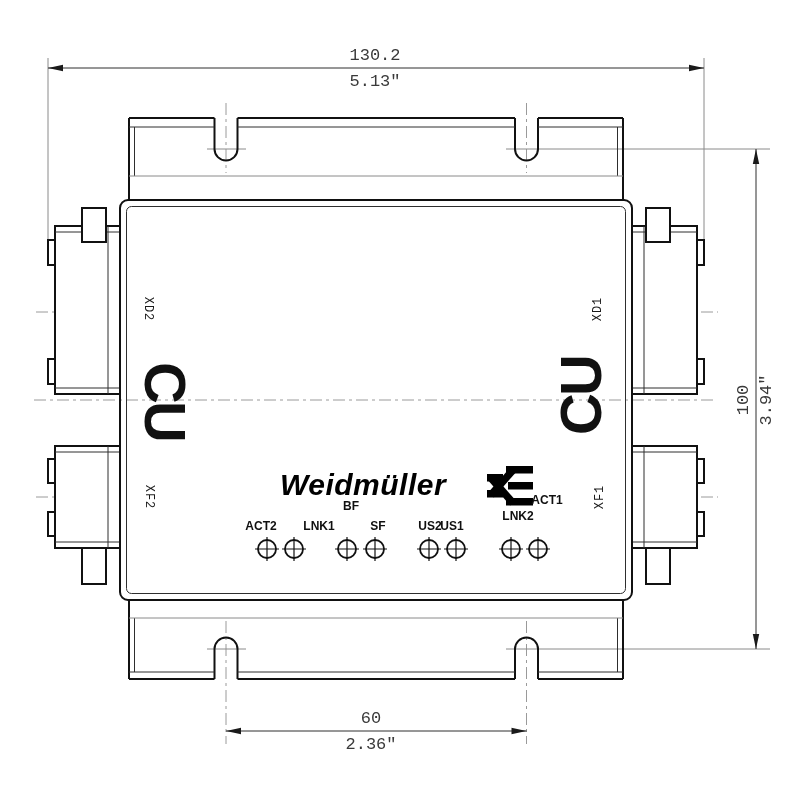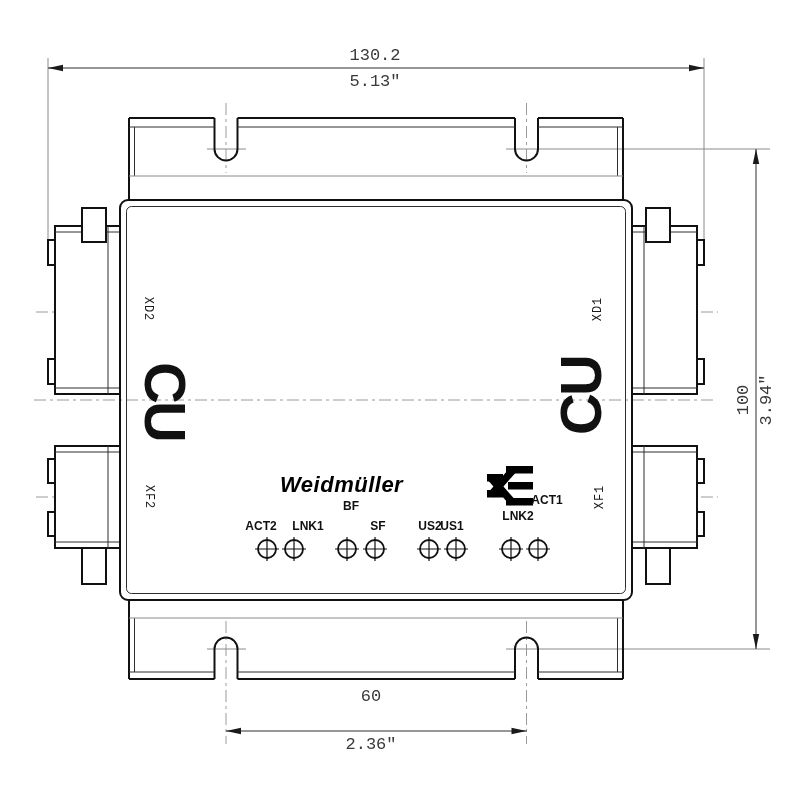--- a/index.html
+++ b/index.html
@@ -9,21 +9,21 @@
   .txt{position:absolute;color:#2e2e2e;white-space:nowrap;}
   .dim{font-family:"Liberation Mono","DejaVu Sans Mono",monospace;font-size:17px;
        color:#3a3a3a;text-align:center;line-height:20px;}
   .port{font-family:"Liberation Mono","DejaVu Sans Mono",monospace;font-size:12px;
         letter-spacing:1px;color:#1a1a1a;text-align:center;line-height:16px;}
   .cu{font-family:"Liberation Sans",sans-serif;font-weight:bold;font-size:58px;
       letter-spacing:-3px;color:#111;text-align:center;line-height:60px;}
   .led-label{font-family:"Liberation Sans",sans-serif;font-weight:600;font-size:12px;
              color:#101010;text-align:center;line-height:16px;}
   .logo-text{font-family:"Liberation Sans",sans-serif;font-weight:bold;font-style:italic;
-             font-size:22px;letter-spacing:.5px;color:#000;line-height:34px;}
+             font-size:30px;letter-spacing:.5px;color:#000;line-height:34px;}
   .r90{transform:rotate(90deg);}
   .r270{transform:rotate(-90deg);}
 </style>
 </head>
 <body>
 
 <div id="stage">
 
   <svg id="linework" width="800" height="800" viewBox="0 0 800 800">
 
@@ -164,35 +164,35 @@
       </g>
     </g>
   </svg>
 
   <div class="txt dim" style="left:325px;top:46px;width:100px;">130.2</div>
   <div class="txt dim" style="left:325px;top:72px;width:100px;">5.13"</div>
 
   <div class="txt dim r270" style="left:704px;top:390px;width:80px;">100</div>
   <div class="txt dim r270" style="left:727px;top:390px;width:80px;">3.94"</div>
 
-  <div class="txt dim" style="left:336px;top:687px;width:70px;">60</div>
+  <div class="txt dim" style="left:336px;top:709px;width:70px;">60</div>
   <div class="txt dim" style="left:331px;top:735px;width:80px;">2.36"</div>
 
   <div class="txt port r90" style="left:113px;top:301px;width:70px;height:16px;">XD2</div>
   <div class="txt port r90" style="left:114px;top:489px;width:70px;height:16px;">XF2</div>
   <div class="txt port r270" style="left:563px;top:301px;width:70px;height:16px;">XD1</div>
   <div class="txt port r270" style="left:565px;top:489px;width:70px;height:16px;">XF1</div>
 
   <div class="txt cu r90" style="left:105px;top:371px;width:120px;height:60px;">CU</div>
   <div class="txt cu r270" style="left:521px;top:366px;width:120px;height:60px;">CU</div>
 
   <div class="txt logo-text" style="left:280px;top:468px;">Weidmüller</div>
 
   <div class="txt led-label" style="left:231px;top:518px;width:60px;">ACT2</div>
-  <div class="txt led-label" style="left:278px;top:518px;width:60px;">LNK1</div>
+  <div class="txt led-label" style="left:289px;top:518px;width:60px;">LNK1</div>
   <div class="txt led-label" style="left:321px;top:498px;width:60px;">BF</div>
   <div class="txt led-label" style="left:348px;top:518px;width:60px;text-align:center;">SF</div>
   <div class="txt led-label" style="left:400px;top:518px;width:60px;">US2</div>
   <div class="txt led-label" style="left:422px;top:518px;width:60px;">US1</div>
   <div class="txt led-label" style="left:476px;top:508px;width:84px;">LNK2</div>
   <div class="txt led-label" style="left:517px;top:492px;width:60px;">ACT1</div>
 
 </div>
 
 </body></html>

